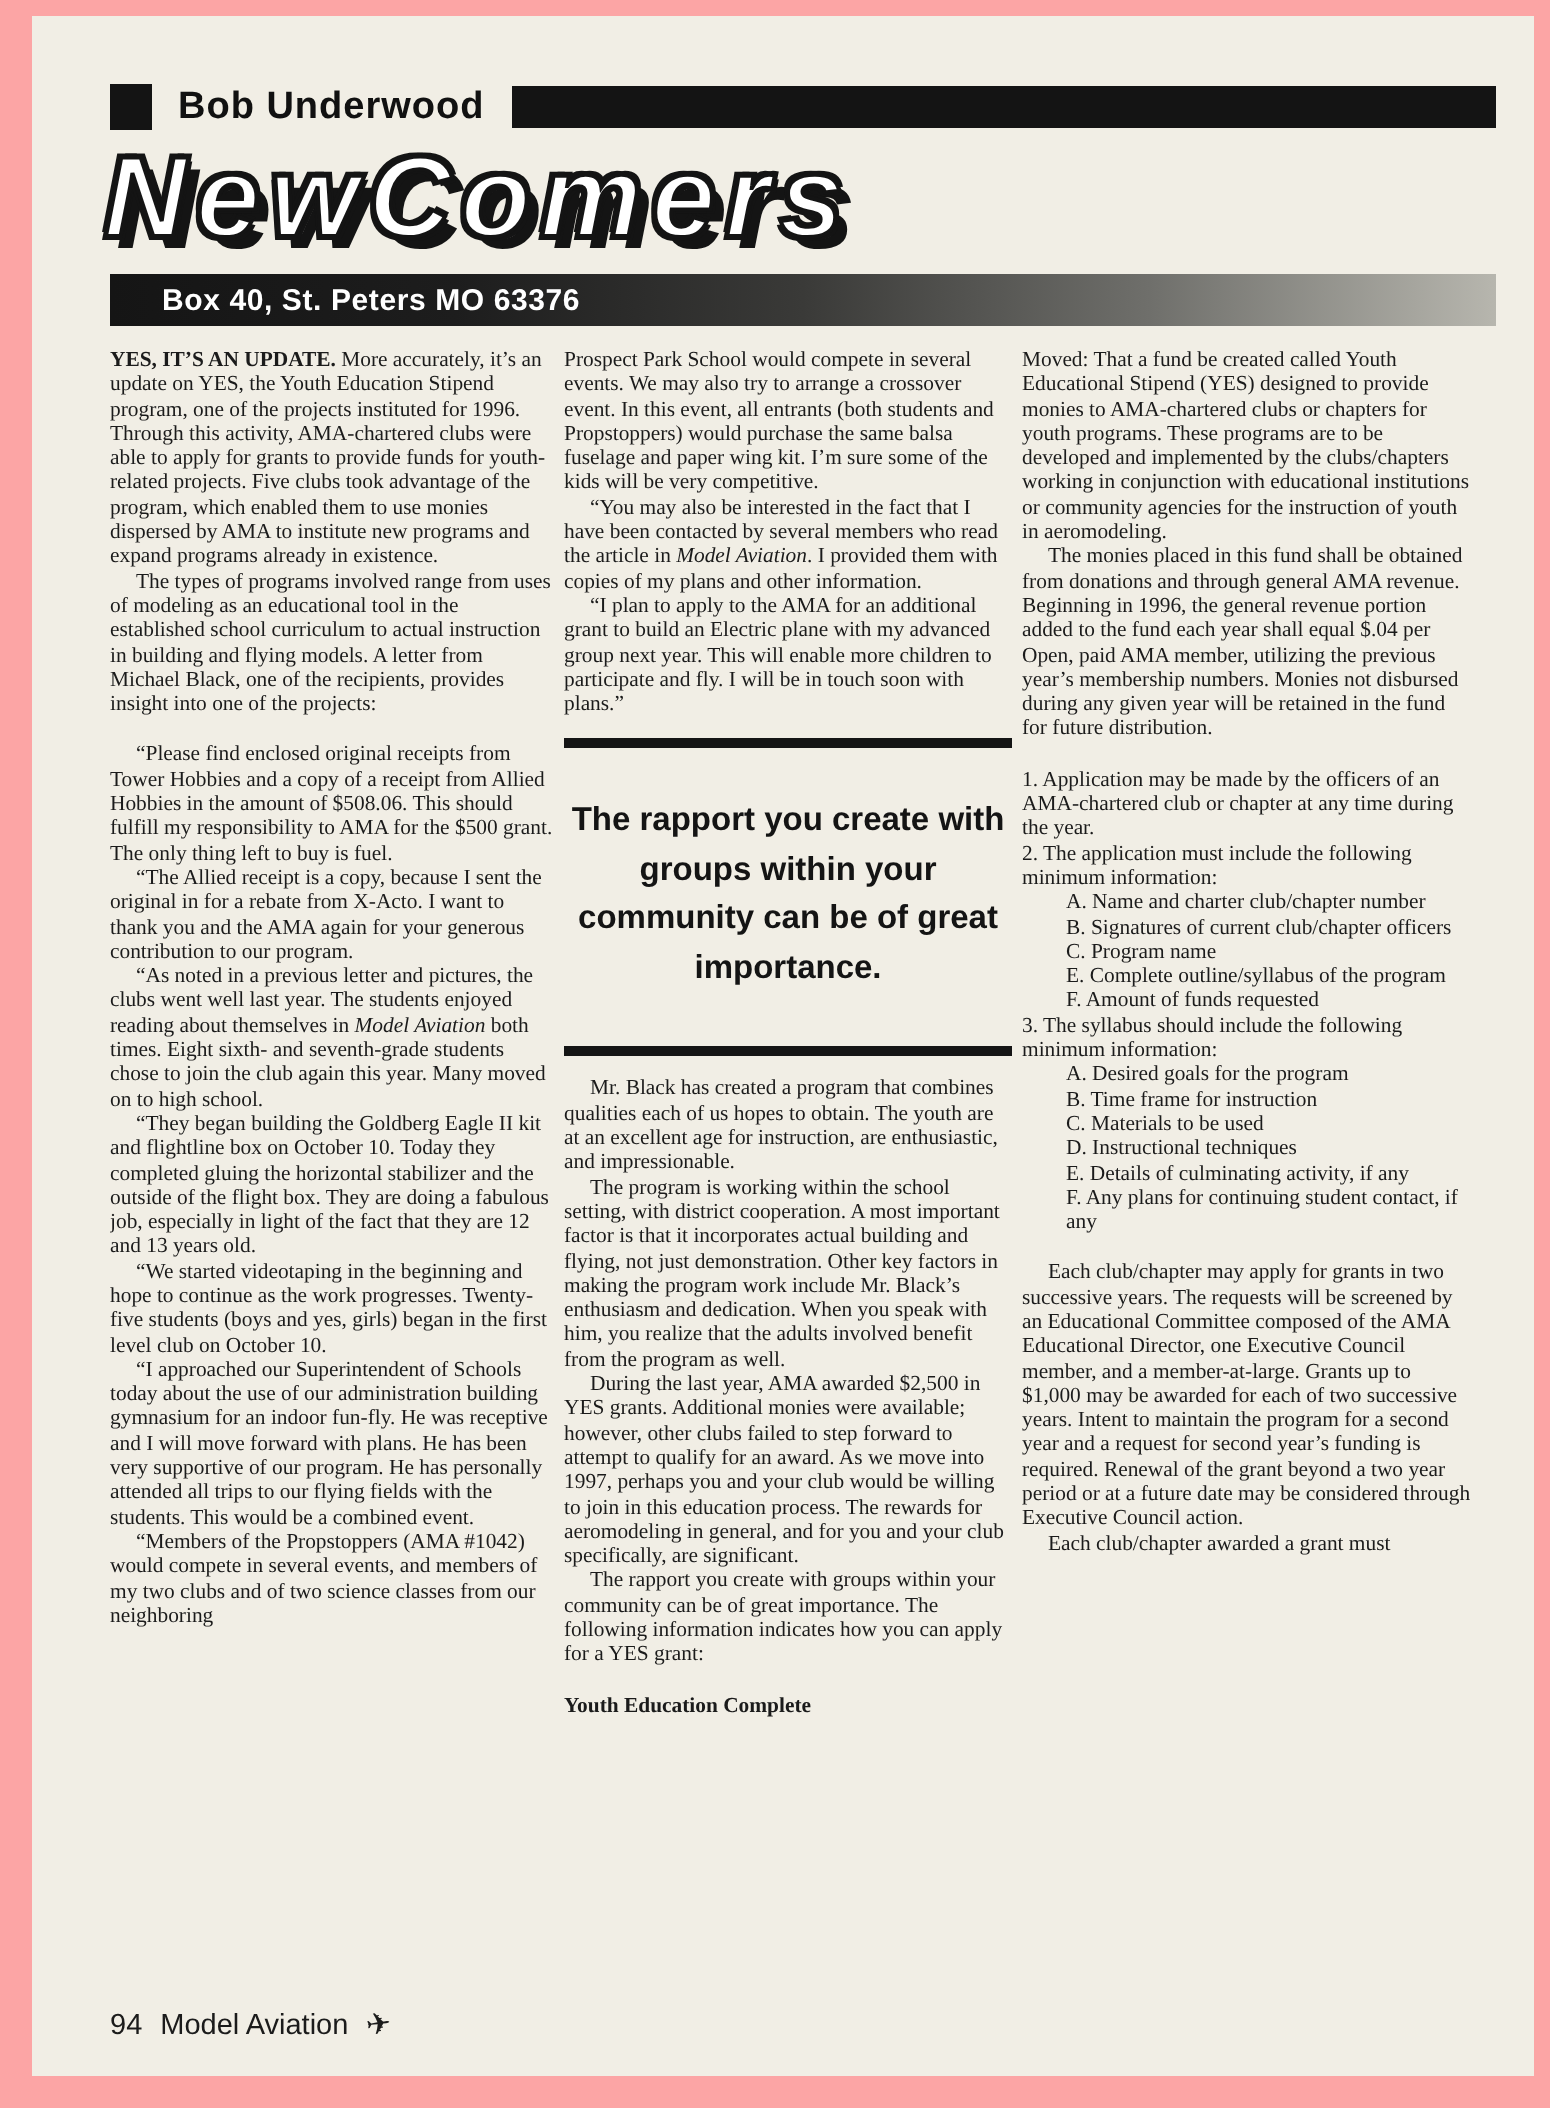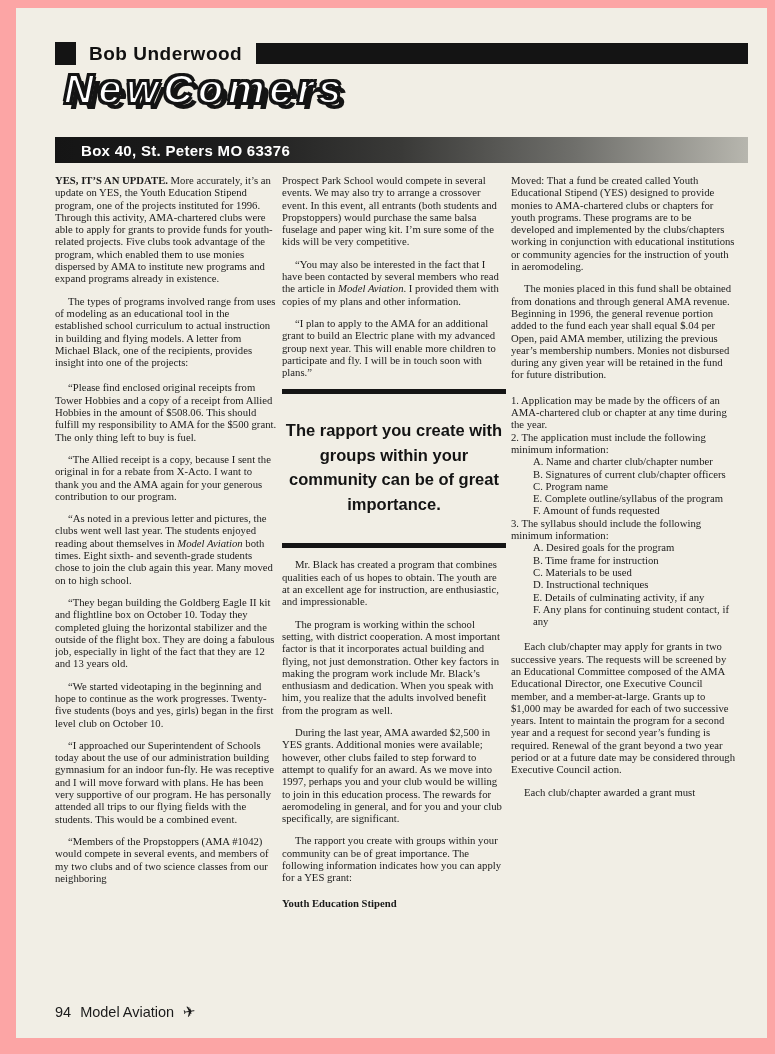--- a/index.html
+++ b/index.html
@@ -18,28 +18,27 @@
   .author-square { width:21px; height:23px; background:#141414; flex:none; }
   .author-name {
     font-family:"Liberation Sans", sans-serif; font-weight:bold;
     font-size:19px; letter-spacing:0.5px; color:#111; margin:0 14px 0 13px;
     white-space:nowrap;
   }
   .header-bar { flex:1; height:21px; background:#141414; }
   .big-title {
     position:absolute; left:36px; top:58px;
     font-family:"Liberation Sans", sans-serif; font-weight:bold; font-style:italic;
-    font-size:41px; letter-spacing:5px; color:#ffffff;
+    font-size:57px; letter-spacing:5px; color:#ffffff;
     -webkit-text-stroke:2px #141414;
     text-shadow:
       -2px -2px 0 #141414, 2px -2px 0 #141414,
       -2px  2px 0 #141414, 2px  2px 0 #141414,
        6px  6px 0 #141414;
     white-space:nowrap;
-    margin-left:12px;
   }
   .address-bar {
     position:absolute; left:39px; top:129px; width:693px; height:26px;
     background:linear-gradient(to right, #151515 0%, #1d1d1d 25%, #3a3a38 50%, #6f6f6b 75%, #b7b6ae 100%);
     display:flex; align-items:center;
   }
   .address-text {
     font-family:"Liberation Sans", sans-serif; font-weight:bold;
     font-size:15px; color:#ffffff; padding-left:26px; letter-spacing:0.3px;
   }
@@ -47,21 +46,21 @@
   .columns {
     position:absolute; left:39px; top:166px; width:693px; height:828px;
     display:flex; gap:5px; overflow:hidden;
     color:#1b1b1b;
   }
   .col { font-size:10.7px; line-height:12.3px; }
   .col-1 { width:222px; flex:none; }
   .col-2 { width:224px; flex:none; }
   .col-3 { width:225px; flex:none; }
   .para { margin:0; text-align:left; }
-  .para.indent { text-indent:13px;margin-top:10px; }
+  .para.indent { text-indent:13px; }
   .para.flush { text-indent:0; }
   .para.sub { margin-left:22px; }
   .para.gap { margin-top:13px; }
   .b { font-weight:bold; }
   .i { font-style:italic; }
   
   .pull-quote {
     border-top:5px solid #151515; border-bottom:5px solid #151515;
     margin:11px 0 10px 0; padding:24px 2px 27px 2px;
     text-align:center;
@@ -114,21 +113,21 @@
             <p class="para indent"><span>“I plan to apply to the AMA for an additional grant to build an Electric plane with my advanced group next year. This will enable more children to participate and fly. I will be in touch soon with plans.”</span></p>
           </div>
         <div class="pull-quote">
           <span>The rapport you create with groups within your community can be of great importance.</span>
         </div>
         <div>
             <p class="para indent"><span>Mr. Black has created a program that combines qualities each of us hopes to obtain. The youth are at an excellent age for instruction, are enthusiastic, and impressionable.</span></p>
             <p class="para indent"><span>The program is working within the school setting, with district cooperation. A most important factor is that it incorporates actual building and flying, not just demonstration. Other key factors in making the program work include Mr. Black’s enthusiasm and dedication. When you speak with him, you realize that the adults involved benefit from the program as well.</span></p>
             <p class="para indent"><span>During the last year, AMA awarded $2,500 in YES grants. Additional monies were available; however, other clubs failed to step forward to attempt to qualify for an award. As we move into 1997, perhaps you and your club would be willing to join in this education process. The rewards for aeromodeling in general, and for you and your club specifically, are significant.</span></p>
             <p class="para indent"><span>The rapport you create with groups within your community can be of great importance. The following information indicates how you can apply for a YES grant:</span></p>
-            <p class="para flush gap"><span class="b">Youth Education Stipend</span></p>
+            <p class="para flush gap"><span class="b">Youth Education Complete</span></p>
           </div>
       </div>
       <div class="col col-3">
           <p class="para flush"><span>Moved: That a fund be created called Youth Educational Stipend (YES) designed to provide monies to AMA-chartered clubs or chapters for youth programs. These programs are to be developed and implemented by the clubs/chapters working in conjunction with educational institutions or community agencies for the instruction of youth in aeromodeling.</span></p>
           <p class="para indent"><span>The monies placed in this fund shall be obtained from donations and through general AMA revenue. Beginning in 1996, the general revenue portion added to the fund each year shall equal $.04 per Open, paid AMA member, utilizing the previous year’s membership numbers. Monies not disbursed during any given year will be retained in the fund for future distribution.</span></p>
           <p class="para flush gap"><span>1. Application may be made by the officers of an AMA-chartered club or chapter at any time during the year.</span></p>
           <p class="para flush"><span>2. The application must include the following minimum information:</span></p>
           <p class="para sub"><span>A. Name and charter club/chapter number</span></p>
           <p class="para sub"><span>B. Signatures of current club/chapter officers</span></p>
           <p class="para sub"><span>C. Program name</span></p>

